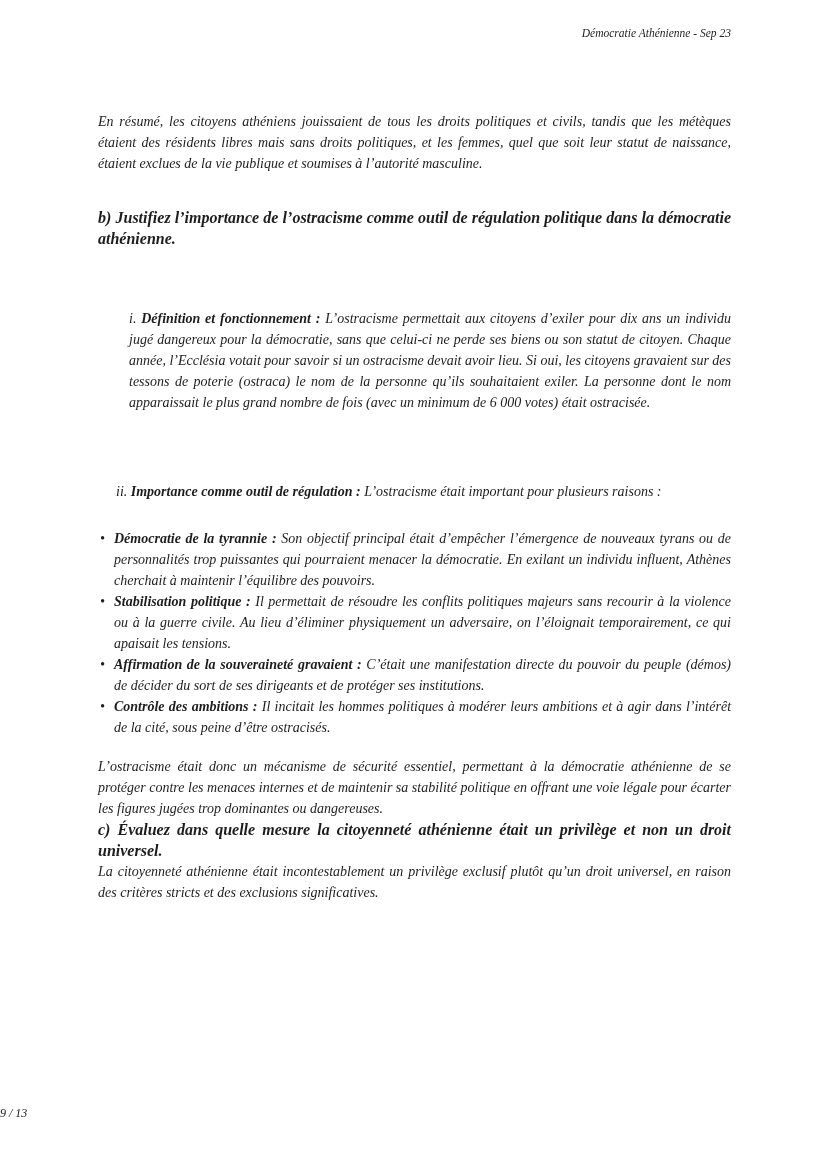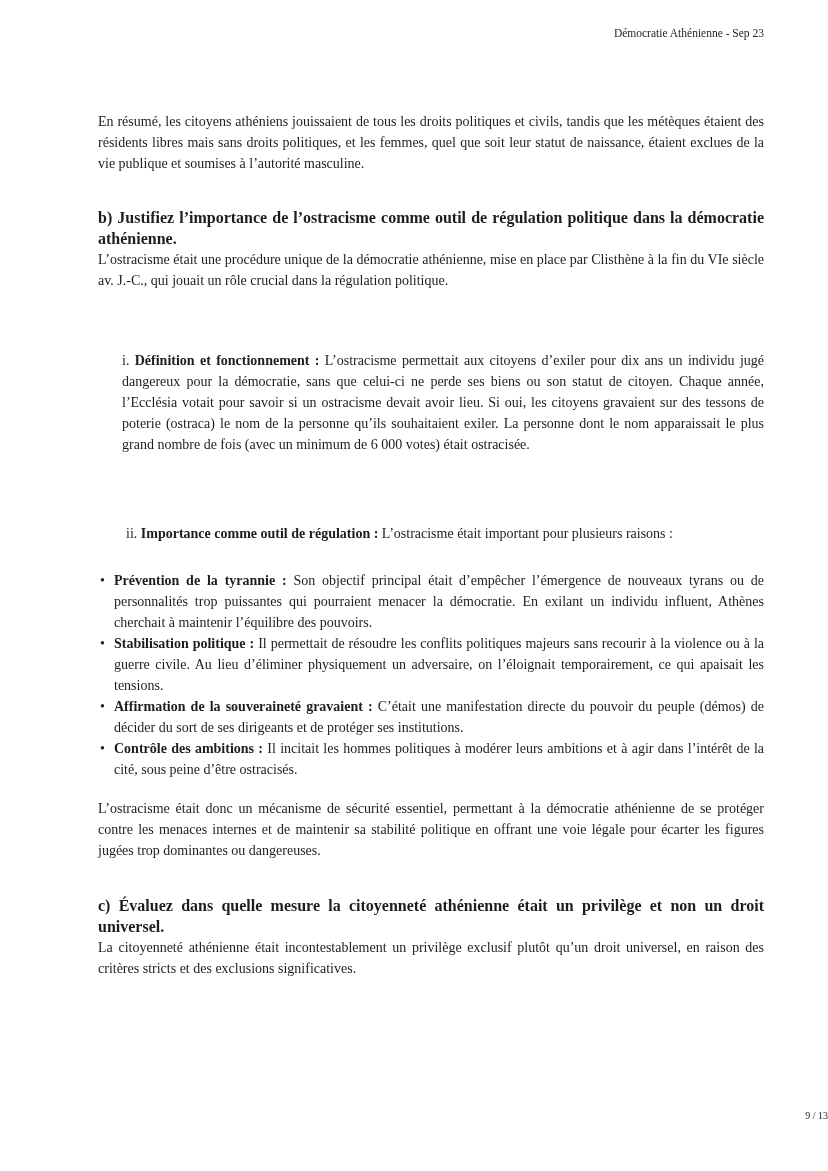--- a/index.html
+++ b/index.html
@@ -8,22 +8,23 @@
     width: 828px;
     height: 1171px;
     position: relative;
     overflow: hidden;
     font-family: "Liberation Serif", serif;
     color: #1d1d1d;
   }
   .page {
     position: absolute;
     inset: 0;
-    padding: 26px 64px 0 98px;
+    padding: 26px 97px 0 98px;
     hyphens: auto;
+    font-style: italic;
     -webkit-hyphens: auto;
   }
   .header {
     text-align: right;
     font-size: 11.5px;
     line-height: 15px;
   }
   .content {
     margin-top: 70px;
     font-size: 14px;
@@ -31,70 +32,69 @@
     text-align: justify;
   }
   p.intro { margin-bottom: 33px; }
   h2.heading {
     font-size: 16px;
     line-height: 21px;
     font-weight: bold;
     text-align: justify;
   }
   .numbered-item { text-align: justify; }
-  .item-i  { margin: 59px 0 0 24px; }
-  .item-ii { margin: 68px 0 0 28px; }
+  .item-i  { margin: 59px 0 0 31px; }
+  .item-ii { margin: 68px 0 0 18px; }
   .bullet-list {
     list-style: none;
     margin-top: 26px;
   }
   .bullet-item {
     position: relative;
     padding-left: 16px;
     text-align: justify;
   }
   .bullet {
     position: absolute;
     left: 2px;
     top: 0;
   }
   .conclusion { margin-top: 18px; }
-  .heading-c  { margin-top: 34px; }
+  .heading-c  { }
   .footer {
     position: absolute;
     bottom: 50px;
     left: 0;
     right: 0;
-    text-align: right;
-    font-size: 10px;
+    text-align: left;
+    font-size: 12px;
   }
   b { font-weight: bold; }
 </style>
 </head>
 <body>
 
 <div class="page">
 
   <div class="header">
     <span>Démocratie Athénienne - Sep 23</span>
   </div>
 
   <div class="content">
 
     <p class="intro">En résumé, les citoyens athéniens jouissaient de tous les droits politiques et civils, tandis que les métèques étaient des résidents libres mais sans droits politiques, et les femmes, quel que soit leur statut de naissance, étaient exclues de la vie publique et soumises à l’autorité masculine.</p>
 
     <h2 class="heading">b) Justifiez l’importance de l’ostracisme comme outil de régulation politique dans la démocratie athénienne.</h2>
-    <p>L’ostracisme était une procédure unique de la démocratie athénienne, mise en place par Clisthène à la fin du VIe siècle av. J.-C., qui jouait un rôle crucial dans la régulation politique.</p>
 
     <p class="numbered-item item-i"><span>i.</span> <b>Définition et fonctionnement :</b> <span>L’ostracisme permettait aux citoyens d’exiler pour dix ans un individu jugé dangereux pour la démocratie, sans que celui-ci ne perde ses biens ou son statut de citoyen. Chaque année, l’Ecclésia votait pour savoir si un ostracisme devait avoir lieu. Si oui, les citoyens gravaient sur des tessons de poterie (ostraca) le nom de la personne qu’ils souhaitaient exiler. La personne dont le nom apparaissait le plus grand nombre de fois (avec un minimum de 6 000 votes) était ostracisée.</span></p>
 
     <p class="numbered-item item-ii"><span>ii.</span> <b>Importance comme outil de régulation :</b> <span>L’ostracisme était important pour plusieurs raisons :</span></p>
 
     <ul class="bullet-list">
-      <li class="bullet-item"><span class="bullet">•</span><b>Prévention de la tyrannie :</b> <span>Son objectif principal était d’empêcher l’émergence de nouveaux tyrans ou de personnalités trop puissantes qui pourraient menacer la démocratie. En exilant un individu influent, Athènes cherchait à maintenir l’équilibre des pouvoirs.</span></li>
+      <li class="bullet-item"><span class="bullet">•</span><b>Démocratie de la tyrannie :</b> <span>Son objectif principal était d’empêcher l’émergence de nouveaux tyrans ou de personnalités trop puissantes qui pourraient menacer la démocratie. En exilant un individu influent, Athènes cherchait à maintenir l’équilibre des pouvoirs.</span></li>
       <li class="bullet-item"><span class="bullet">•</span><b>Stabilisation politique :</b> <span>Il permettait de résoudre les conflits politiques majeurs sans recourir à la violence ou à la guerre civile. Au lieu d’éliminer physiquement un adversaire, on l’éloignait temporairement, ce qui apaisait les tensions.</span></li>
       <li class="bullet-item"><span class="bullet">•</span><b>Affirmation de la souveraineté gravaient :</b> <span>C’était une manifestation directe du pouvoir du peuple (démos) de décider du sort de ses dirigeants et de protéger ses institutions.</span></li>
       <li class="bullet-item"><span class="bullet">•</span><b>Contrôle des ambitions :</b> <span>Il incitait les hommes politiques à modérer leurs ambitions et à agir dans l’intérêt de la cité, sous peine d’être ostracisés.</span></li>
     </ul>
 
     <p class="conclusion">L’ostracisme était donc un mécanisme de sécurité essentiel, permettant à la démocratie athénienne de se protéger contre les menaces internes et de maintenir sa stabilité politique en offrant une voie légale pour écarter les figures jugées trop dominantes ou dangereuses.</p>
 
     <h2 class="heading heading-c">c) Évaluez dans quelle mesure la citoyenneté athénienne était un privilège et non un droit universel.</h2>
     <p>La citoyenneté athénienne était incontestablement un privilège exclusif plutôt qu’un droit universel, en raison des critères stricts et des exclusions significatives.</p>
 

